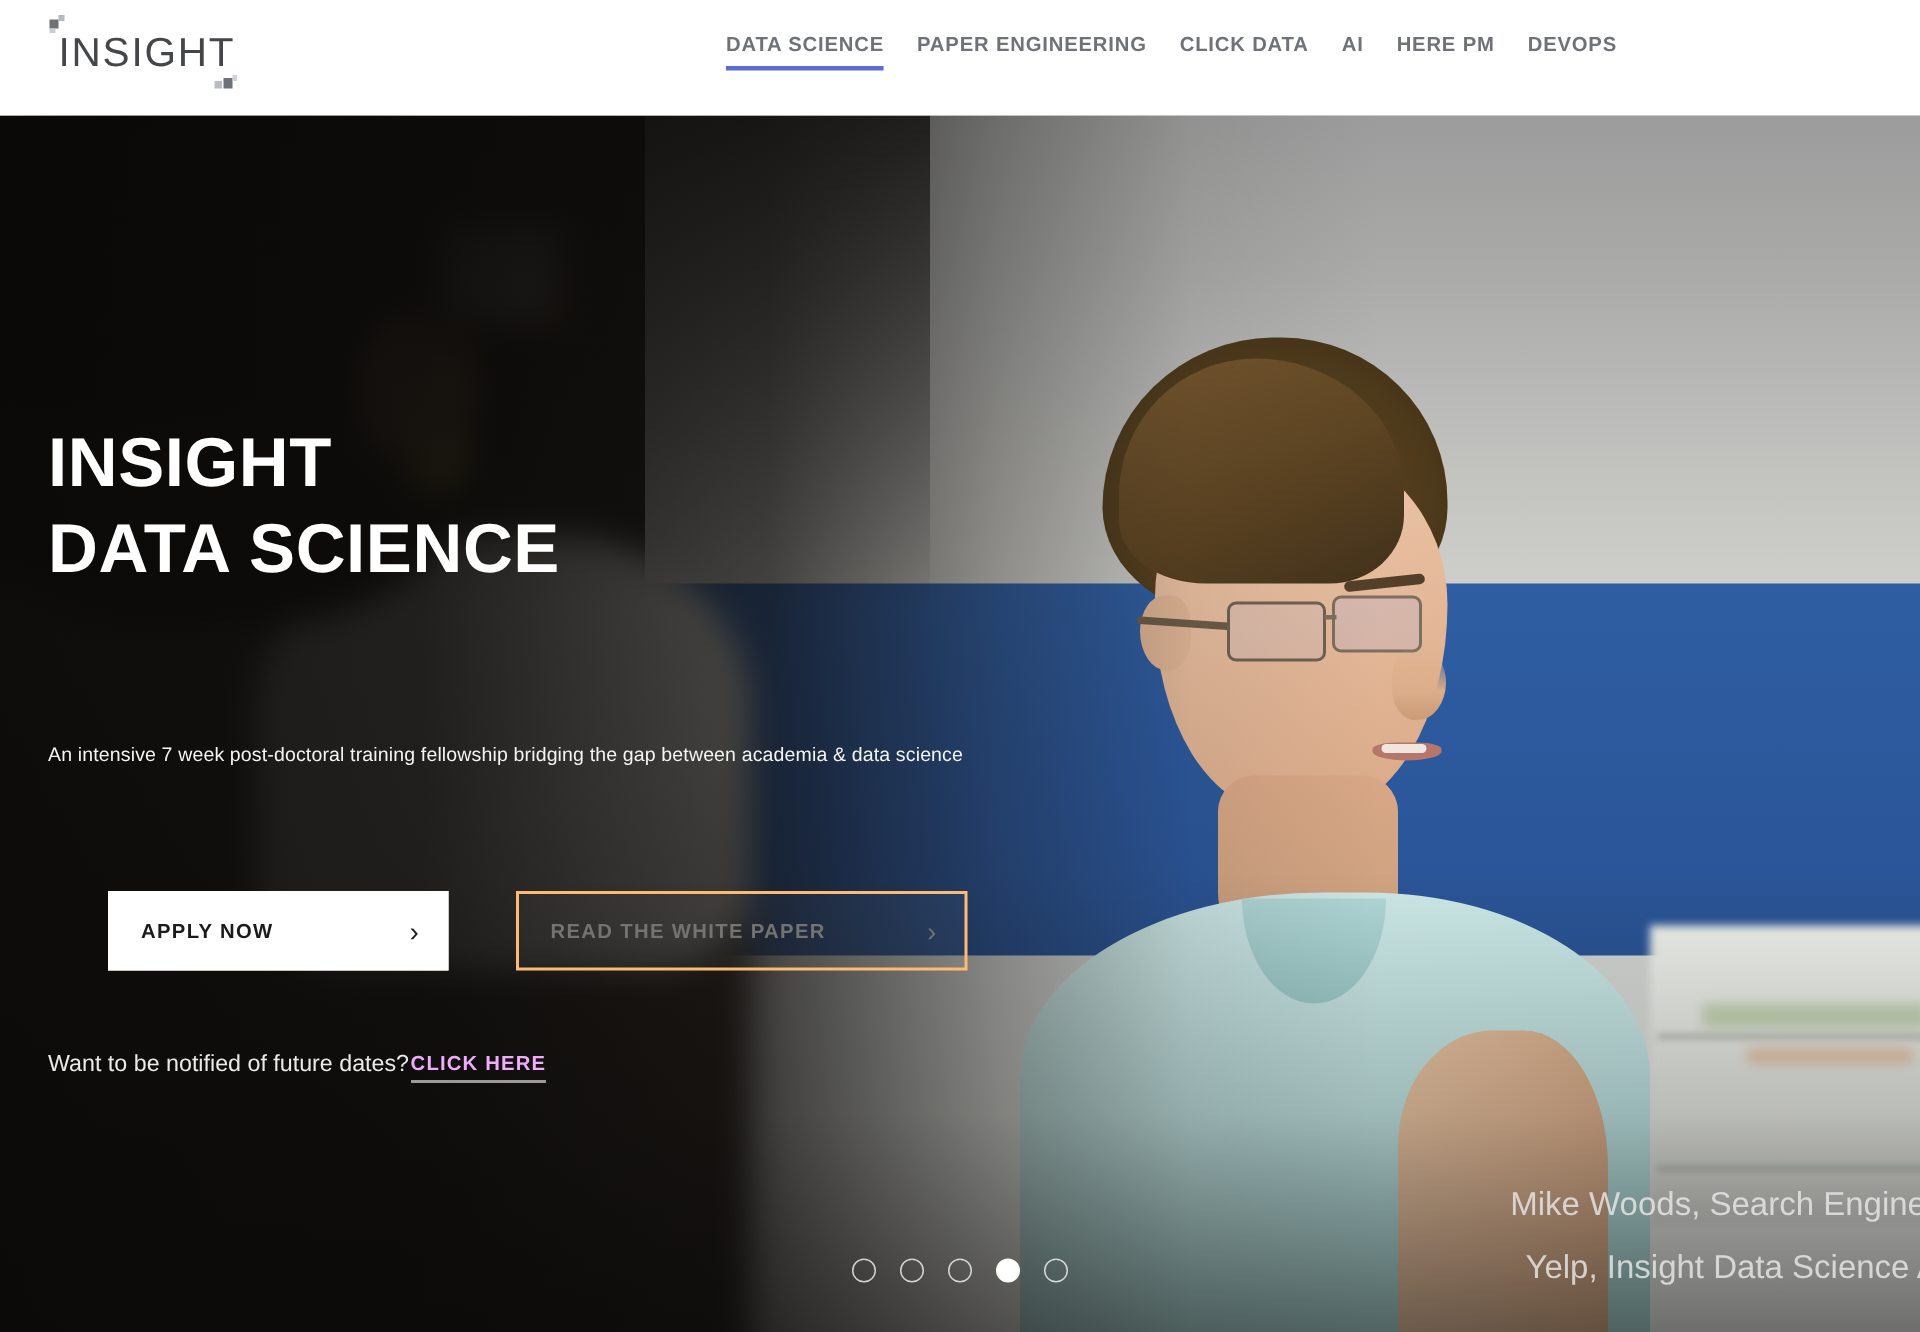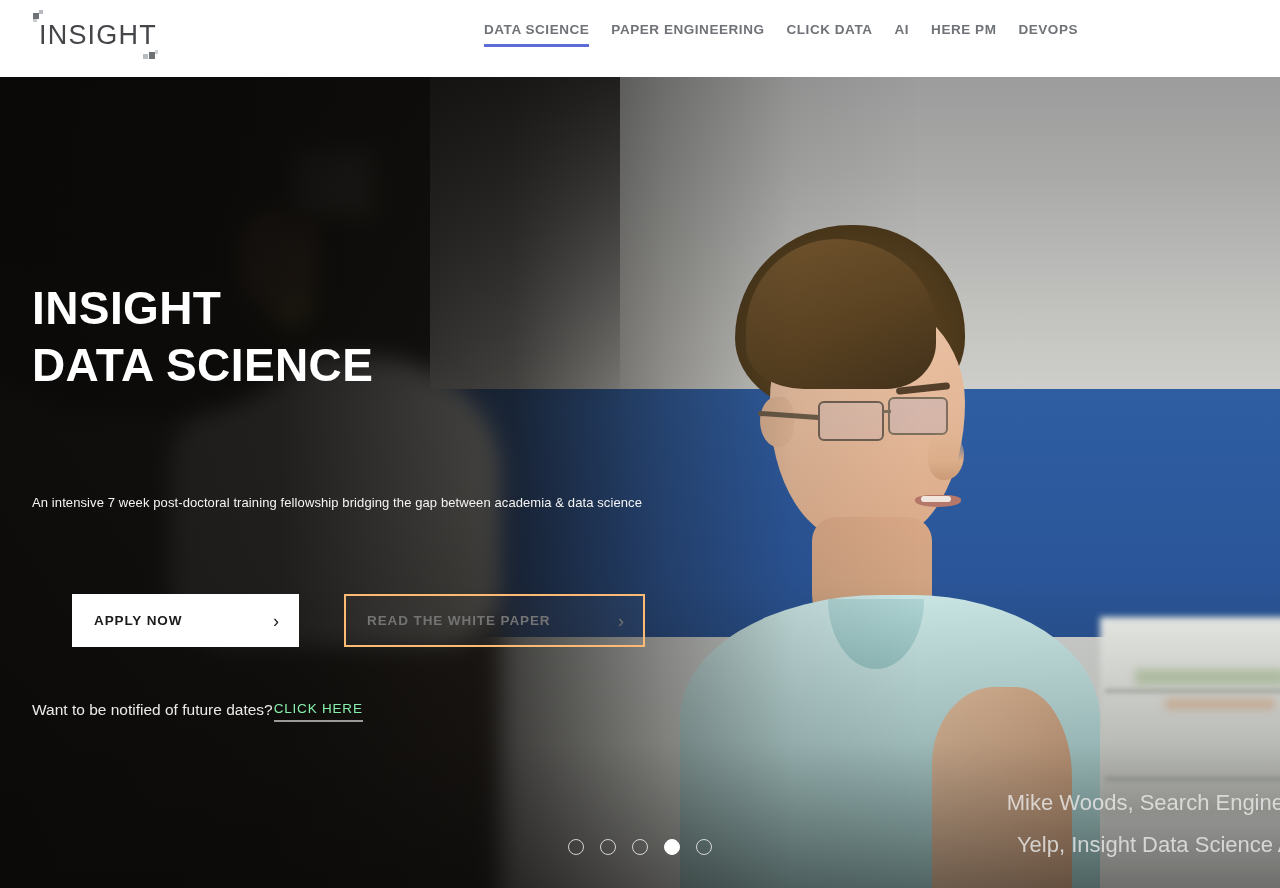--- a/index.html
+++ b/index.html
@@ -285,21 +285,21 @@
     border:2px solid #fdba74;
   }
   .chev { font-size:18px; font-weight:400; line-height:1; }
   .notify {
     position:absolute; top:624px; left:0;
     display:flex; align-items:flex-start; gap:1px;
     color:#eaeaea; font-size:15.5px;
     font-family:"Liberation Sans", sans-serif;
   }
   .notify-link {
-    color:#86efac; font-weight:400; font-size:13.5px;
+    color:#f0abfc; font-weight:700; font-size:13.5px;
     letter-spacing:0.8px; text-transform:uppercase;
     border-bottom:2px solid #9a9a9a; padding-bottom:4px;
     cursor:pointer;
   }
 
   
   .caption {
     position:absolute; right:-48px; top:705px;
     text-align:right;
     color:rgba(232,232,230,.82);

